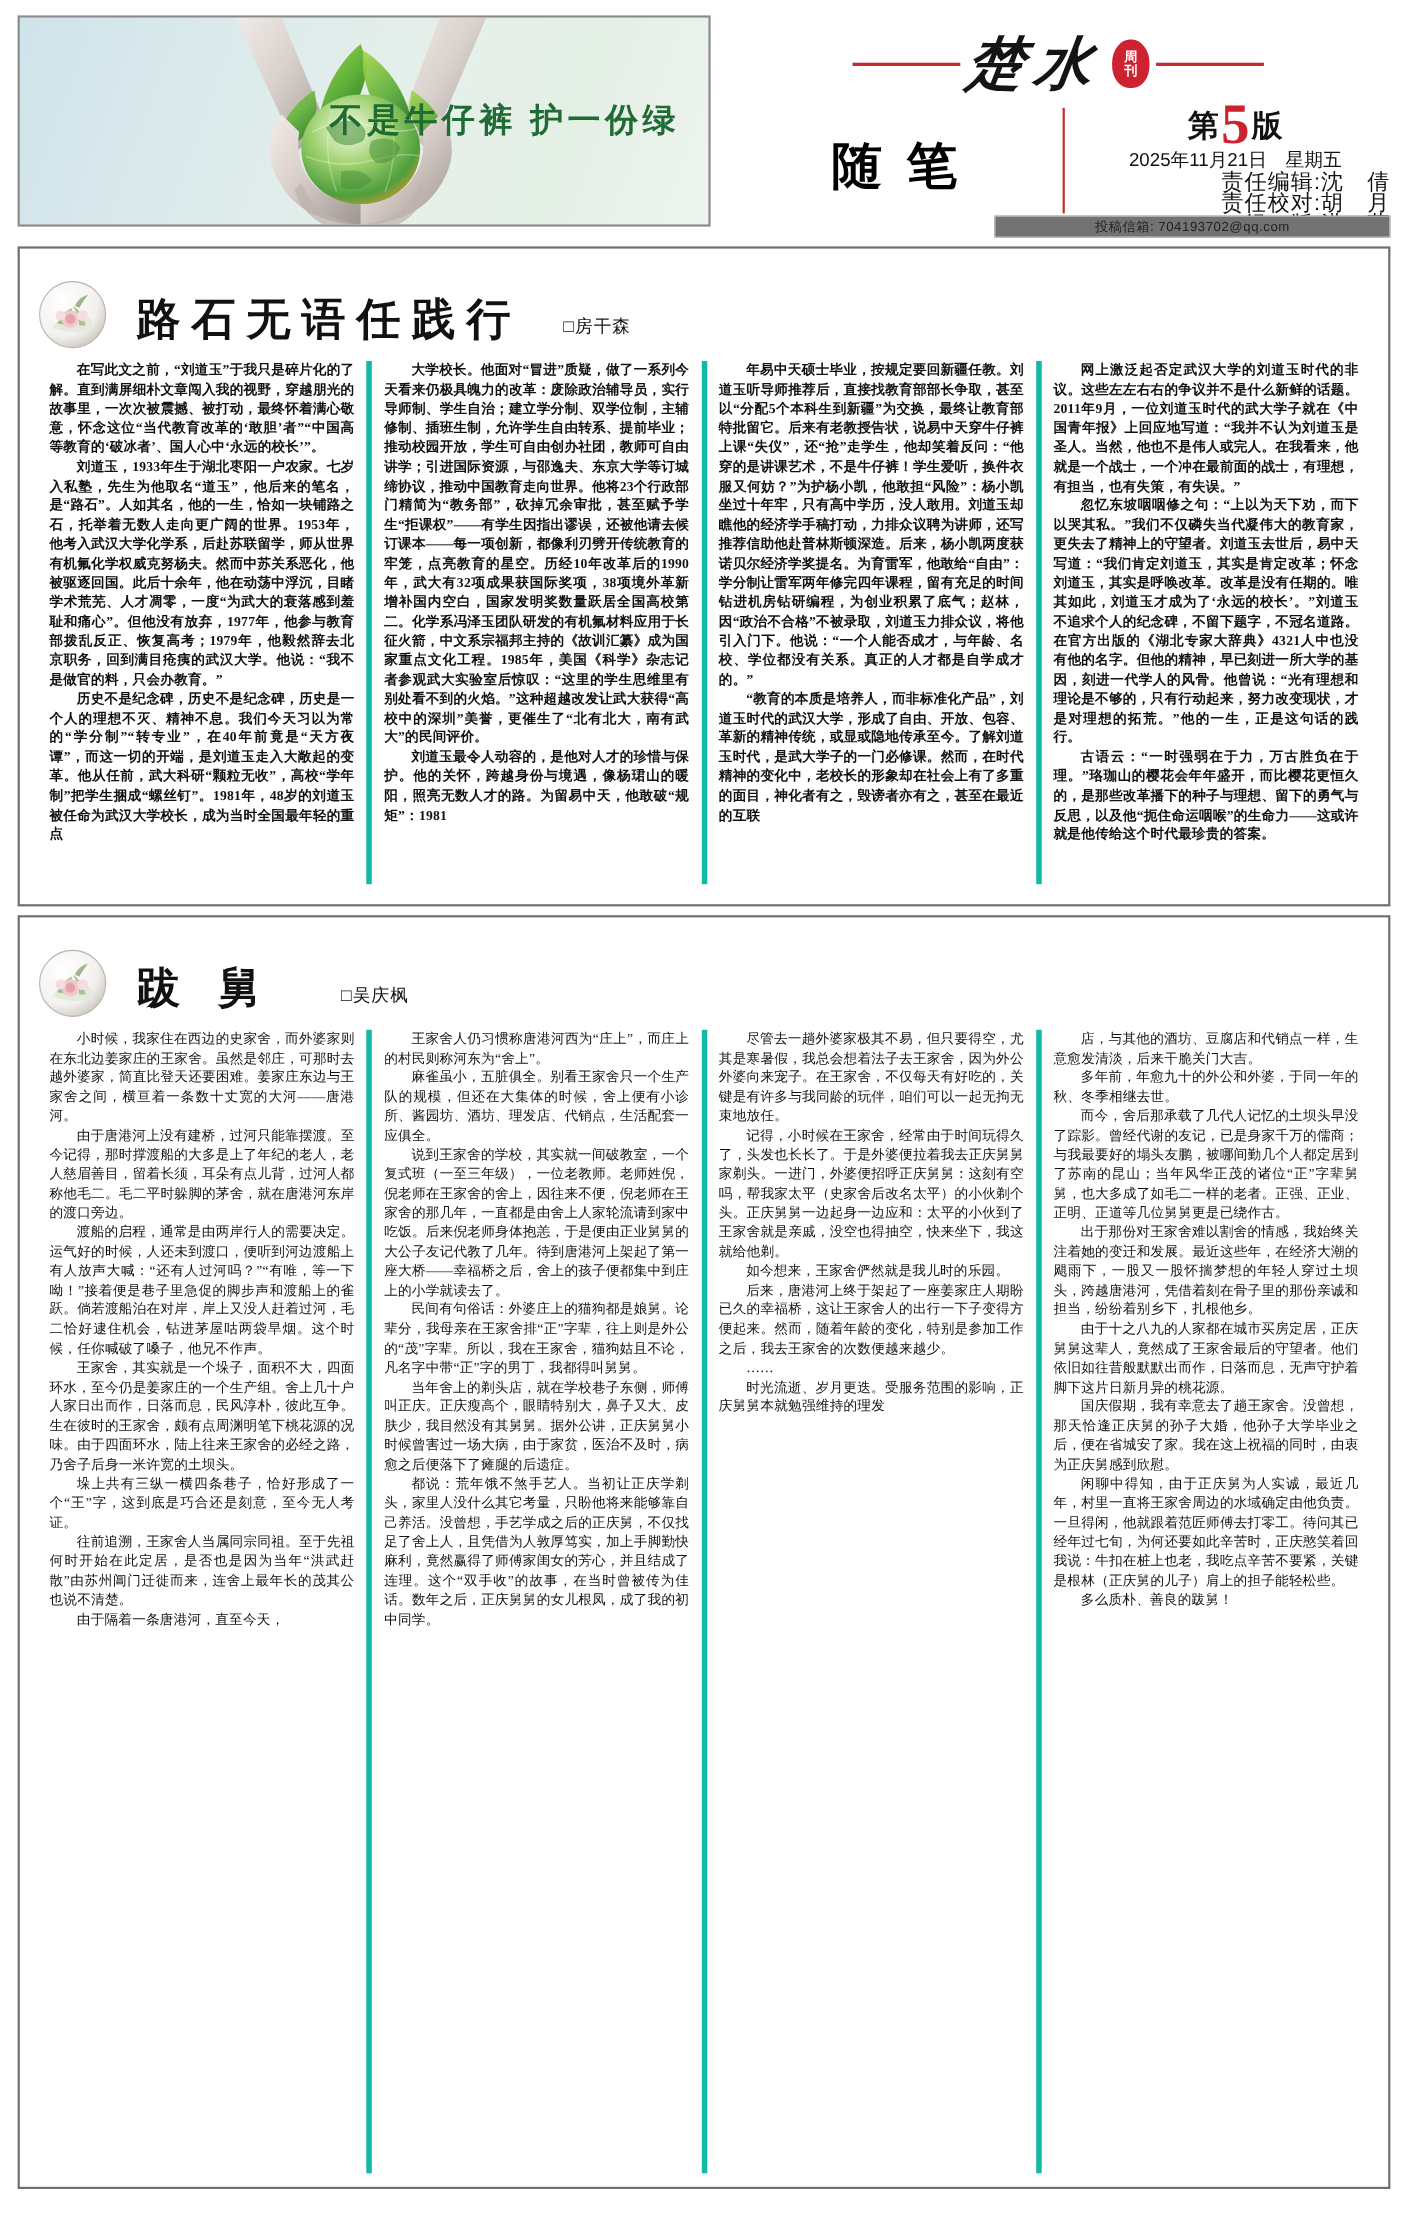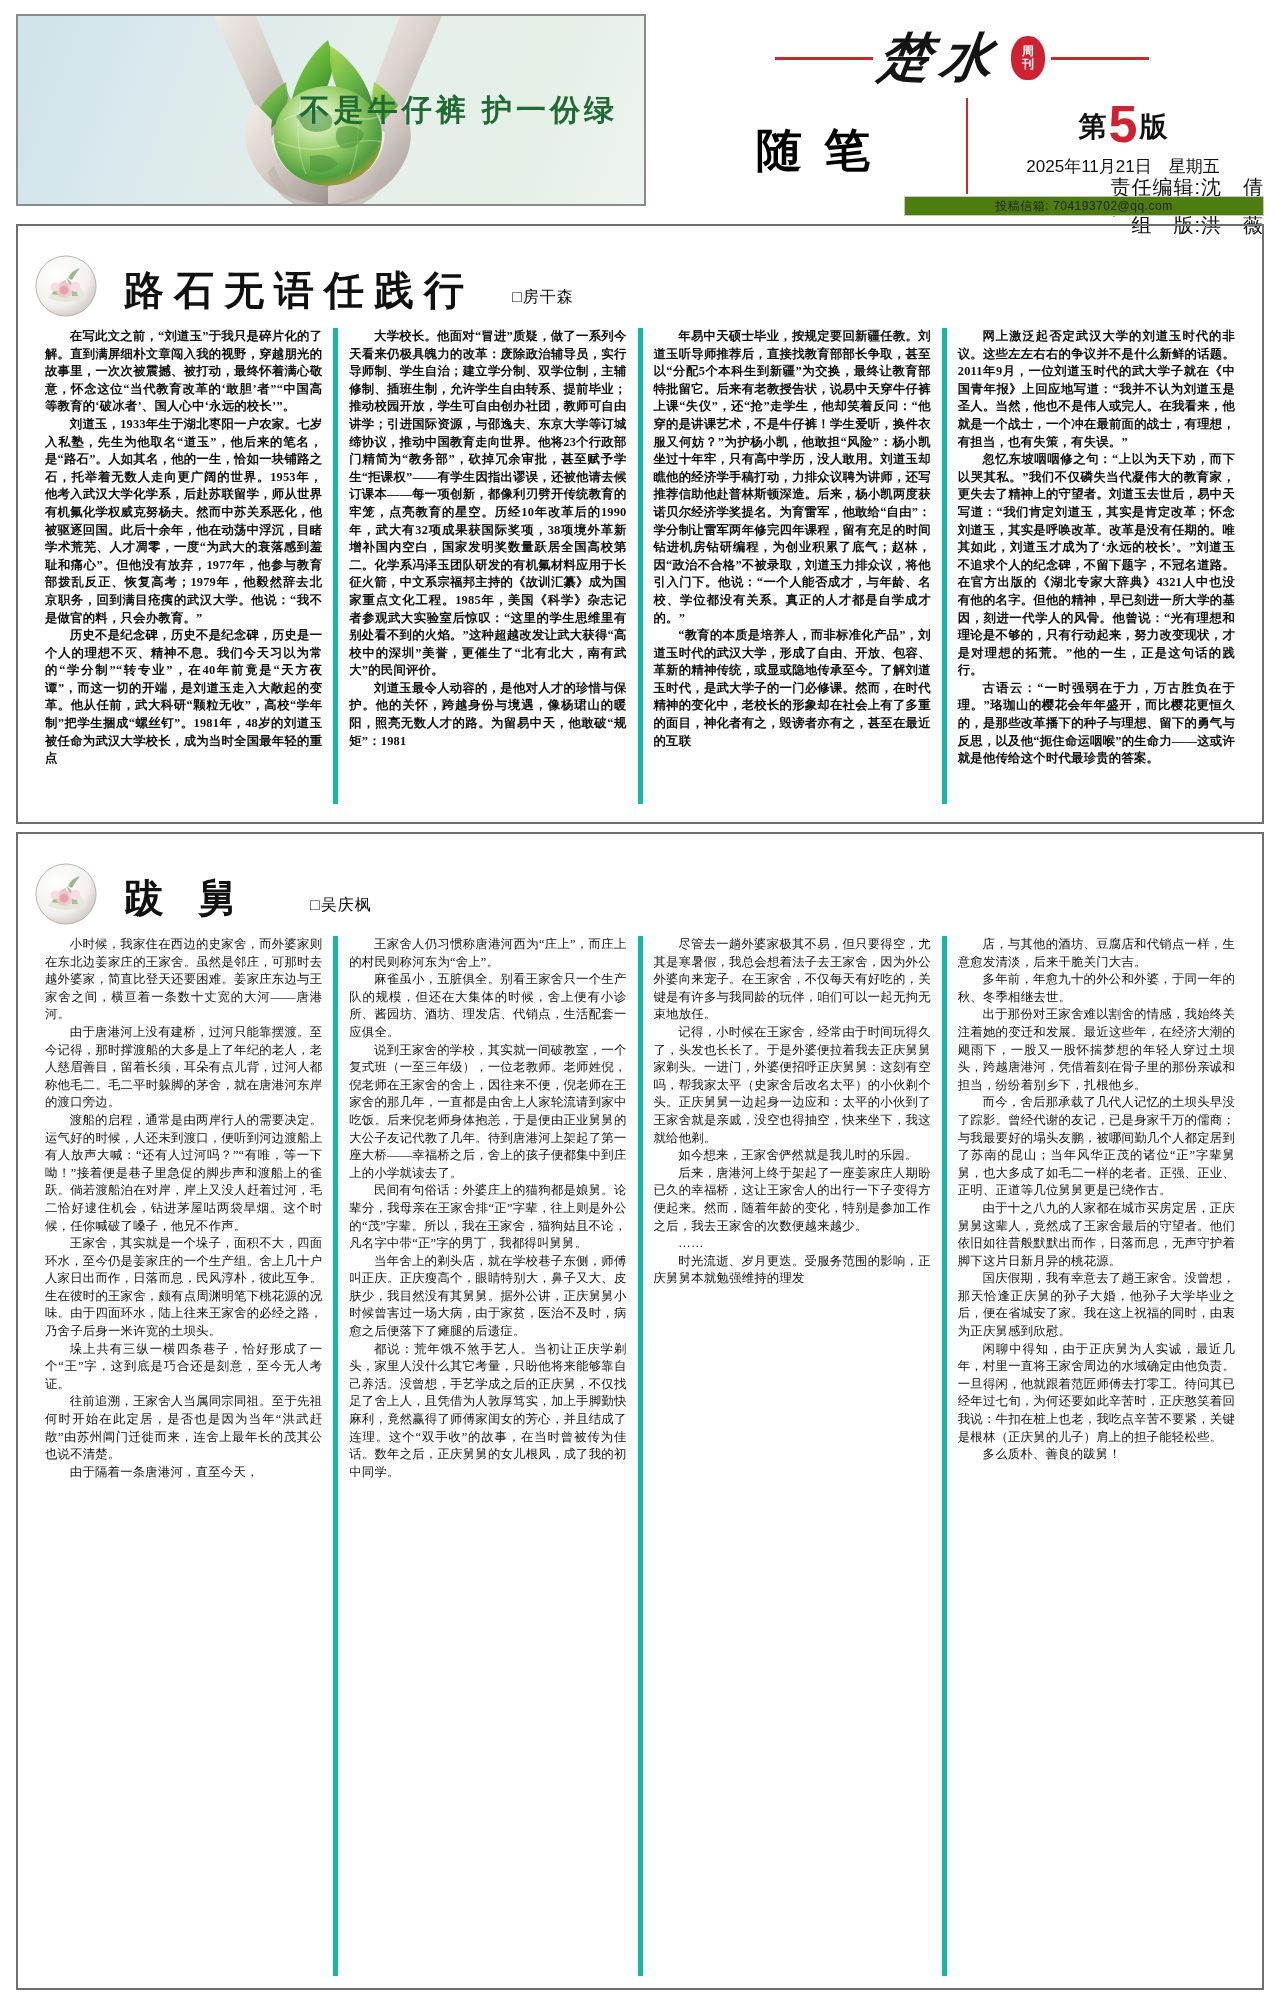--- a/index.html
+++ b/index.html
@@ -39,27 +39,27 @@
           font-family: "Liberation Serif", serif; font-size: 12px; line-height: 13px; font-weight: 700; margin-left: 2px;}
 
   .head-lower { display: flex; height: 110px; }
   .section-name {
     flex: 1; display: flex; align-items: flex-start; justify-content: center;
     font-family: "Liberation Serif", serif; font-weight: 700; font-size: 46px;
     letter-spacing: 22px; color: #000; padding-top: 22px; padding-left: 22px;
   }
   .vdiv { width: 2px; background: #c8292e; height: 96px; }
   .meta { width: 296px; padding-left: 14px; text-align: center; }
-  .edition { font-family: Liberation Sans, sans-serif; font-size: 28px; font-weight: 700; color: #111; line-height: 52px; white-space: nowrap;}
+  .edition { font-family: Liberation Serif, serif; font-size: 28px; font-weight: 700; color: #111; line-height: 32px; white-space: nowrap;}
   .edition .big { color: #cf2230; font-size: 52px; vertical-align: -6px; margin: 0 2px; }
   .date { font-family: "Liberation Sans", sans-serif; font-size: 17px; color: #111; margin-top: 2px; white-space: nowrap;}
   .credit { font-family: Liberation Sans, sans-serif; font-size: 20px; color: #111; line-height: 19px; letter-spacing: 1px; text-align: right; }
 
   .mailbar { position: absolute; right: 0; bottom: -2px; width: 360px; height: 20px;
-             background: #4d7c0f; border: 1px solid #c9c6bf;
+             background: #737373; border: 1px solid #c9c6bf;
              font-family: "Liberation Sans", sans-serif; font-size: 12px; color: #222;
              display: flex; align-items: center; justify-content: center; letter-spacing: .5px;}
 
   
   .frame { border: 2px solid #6f6f6f; margin-top: 10px; padding: 14px 16px 10px 16px; position: relative; }
   .frame.a1 { height: 600px; }
   .frame.a2 { height: 1158px; margin-top: 8px; }
 
   .art-head { display: flex; align-items: flex-end; height: 78px; position: relative; }
   .ornament { width: 64px; height: 64px; margin-right: 26px; flex: 0 0 64px; position: relative; }
@@ -252,22 +252,22 @@
         <p>尽管去一趟外婆家极其不易，但只要得空，尤其是寒暑假，我总会想着法子去王家舍，因为外公外婆向来宠子。在王家舍，不仅每天有好吃的，关键是有许多与我同龄的玩伴，咱们可以一起无拘无束地放任。</p>
         <p>记得，小时候在王家舍，经常由于时间玩得久了，头发也长长了。于是外婆便拉着我去正庆舅舅家剃头。一进门，外婆便招呼正庆舅舅：这刻有空吗，帮我家太平（史家舍后改名太平）的小伙剃个头。正庆舅舅一边起身一边应和：太平的小伙到了王家舍就是亲戚，没空也得抽空，快来坐下，我这就给他剃。</p>
         <p>如今想来，王家舍俨然就是我儿时的乐园。</p>
         <p>后来，唐港河上终于架起了一座姜家庄人期盼已久的幸福桥，这让王家舍人的出行一下子变得方便起来。然而，随着年龄的变化，特别是参加工作之后，我去王家舍的次数便越来越少。</p>
         <p>……</p>
         <p>时光流逝、岁月更迭。受服务范围的影响，正庆舅舅本就勉强维持的理发</p>
       </div>
       <div class="col">
         <p>店，与其他的酒坊、豆腐店和代销点一样，生意愈发清淡，后来干脆关门大吉。</p>
         <p>多年前，年愈九十的外公和外婆，于同一年的秋、冬季相继去世。</p>
+        <p>而今，舍后那承载了几代人记忆的土坝头早没了踪影。曾经代谢的友记，已是身家千万的儒商；与我最要好的塌头友鹏，被哪间勤几个人都定居到了苏南的昆山；当年风华正茂的诸位“正”字辈舅舅，也大多成了如毛二一样的老者。正强、正业、正明、正道等几位舅舅更是已绕作古。</p>
         <p>出于那份对王家舍难以割舍的情感，我始终关注着她的变迁和发展。最近这些年，在经济大潮的飓雨下，一股又一股怀揣梦想的年轻人穿过土坝头，跨越唐港河，凭借着刻在骨子里的那份亲诚和担当，纷纷着别乡下，扎根他乡。</p>
-        <p>而今，舍后那承载了几代人记忆的土坝头早没了踪影。曾经代谢的友记，已是身家千万的儒商；与我最要好的塌头友鹏，被哪间勤几个人都定居到了苏南的昆山；当年风华正茂的诸位“正”字辈舅舅，也大多成了如毛二一样的老者。正强、正业、正明、正道等几位舅舅更是已绕作古。</p>
         <p>由于十之八九的人家都在城市买房定居，正庆舅舅这辈人，竟然成了王家舍最后的守望者。他们依旧如往昔般默默出而作，日落而息，无声守护着脚下这片日新月异的桃花源。</p>
         <p>国庆假期，我有幸意去了趟王家舍。没曾想，那天恰逢正庆舅的孙子大婚，他孙子大学毕业之后，便在省城安了家。我在这上祝福的同时，由衷为正庆舅感到欣慰。</p>
         <p>闲聊中得知，由于正庆舅为人实诚，最近几年，村里一直将王家舍周边的水域确定由他负责。一旦得闲，他就跟着范匠师傅去打零工。待问其已经年过七旬，为何还要如此辛苦时，正庆憨笑着回我说：牛扣在桩上也老，我吃点辛苦不要紧，关键是根林（正庆舅的儿子）肩上的担子能轻松些。</p>
         <p>多么质朴、善良的跋舅！</p>
       </div>
     </div>
   </div>
 
 </div>
 

